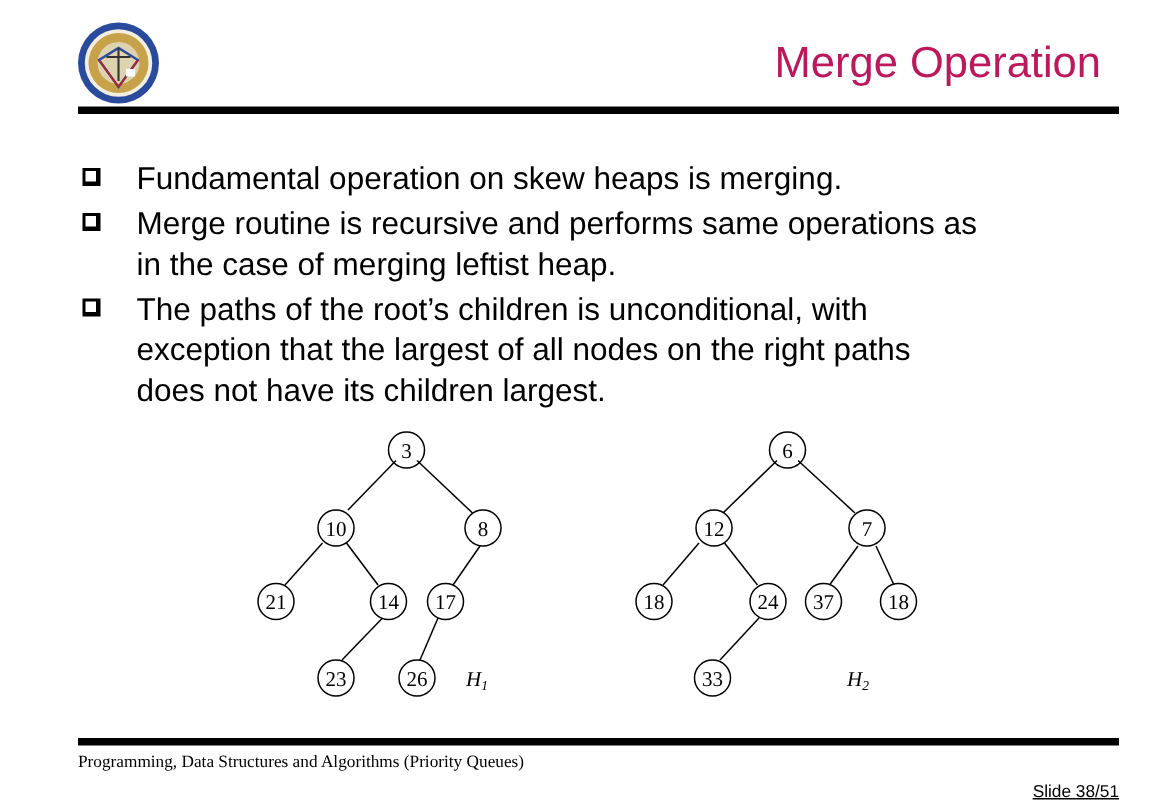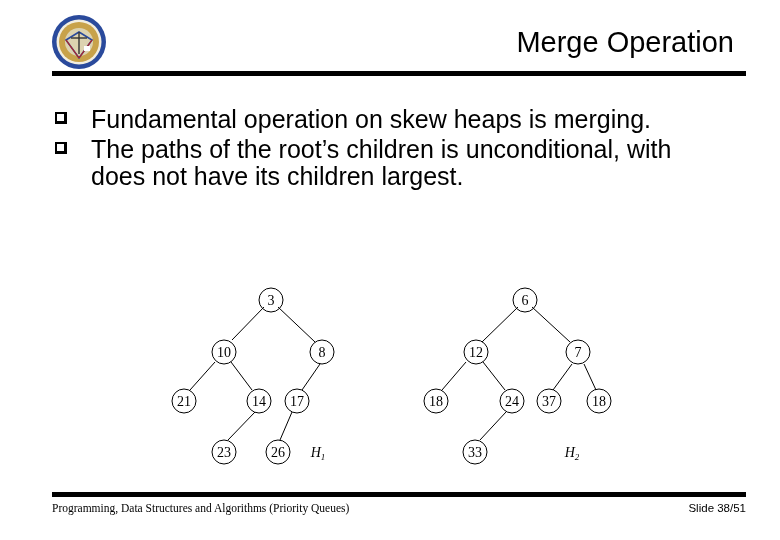--- a/index.html
+++ b/index.html
@@ -5,48 +5,48 @@
     html, body { margin: 0; padding: 0; background: #ffffff; }
     body {
       width: 780px; height: 540px; position: relative; overflow: hidden;
       font-family: "Liberation Sans", sans-serif; color: #000;
     }
     .logo {
       position: absolute; left: 51px; top: 14px; width: 56px; height: 56px;
     }
     .title {
       position: absolute; right: 46px; top: 22px;
-      font-size: 29px; line-height: 40px; color: #000000; white-space: nowrap;
+      font-size: 29px; line-height: 40px; color: #be185d; white-space: nowrap;
     }
     .rule-top {
       position: absolute; left: 52px; top: 71px; width: 694px; height: 5px; background: #000;
     }
     .bullets {
       position: absolute; left: 55px; top: 106px; width: 700px;
       margin: 0; padding: 0; list-style: none;
     }
     .bullet {
-      position: relative; padding-left: 36px; font-size: 25px; line-height: 27px;
+      position: relative; padding-left: 36px; font-size: 21px; line-height: 27px;
       margin-bottom: 3px;
     }
     .bullet .box {
       position: absolute; left: 0; top: 6px; width: 12px; height: 12px;
       border: 2px solid #000; border-right-width: 3px; border-bottom-width: 3px; box-sizing: border-box;
     }
     .figure {
       position: absolute; left: 160px; top: 278px; width: 470px; height: 195px;
     }
     .rule-bottom {
       position: absolute; left: 52px; top: 492px; width: 694px; height: 5px; background: #000;
     }
     .footer-left {
       position: absolute; left: 52px; top: 501px; font-size: 11.5px; line-height: 14px; white-space: nowrap; font-family: Liberation Serif, serif;
     }
     .footer-right {
-      position: absolute; right: 34px; top: 501px; font-size: 11.5px; line-height: 14px; white-space: nowrap;
+      position: absolute; right: 34px; top: 521px; font-size: 11.5px; line-height: 14px; white-space: nowrap; text-decoration: underline;
     }
     svg text { font-family: "Liberation Serif", serif; }
   </style>
 </head>
 <body>
 
 <div class="logo">
   <svg width="56" height="56" viewBox="0 0 56 56">
     <circle cx="28" cy="28" r="27" fill="#2a4a9c"></circle>
     <circle cx="28" cy="28" r="22.5" fill="#f2eee0"></circle>
@@ -64,24 +64,27 @@
 <div class="title">Merge Operation</div>
 <div class="rule-top"></div>
 
 <ul class="bullets">
   <li class="bullet">
     <span class="box"></span>
     <div>Fundamental operation on skew heaps is merging.</div>
   </li>
   <li class="bullet">
     <span class="box"></span>
+    <div>Merge routine is recursive and performs same operations as</div>
+    <div>in the case of merging leftist heap.</div>
   </li>
   <li class="bullet">
     <span class="box"></span>
     <div>The paths of the root’s children is unconditional, with</div>
+    <div>exception that the largest of all nodes on the right paths</div>
     <div>does not have its children largest.</div>
   </li>
 </ul>
 
 <div class="figure">
   <svg width="470" height="195" viewBox="160 278 470 195" font-size="14">
     <g stroke="#000" stroke-width="1" fill="none">
 
       <line x1="264" y1="307" x2="232" y2="340"></line>
       <line x1="278" y1="307" x2="315" y2="342"></line>

